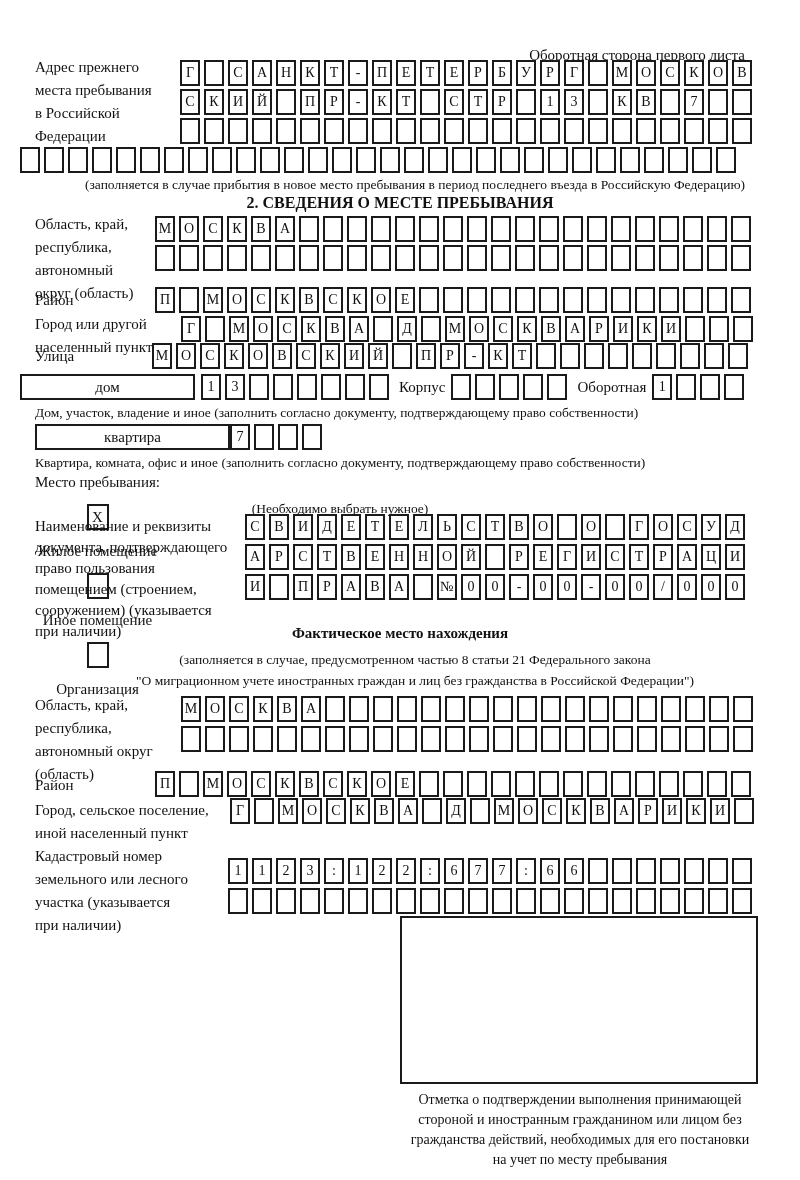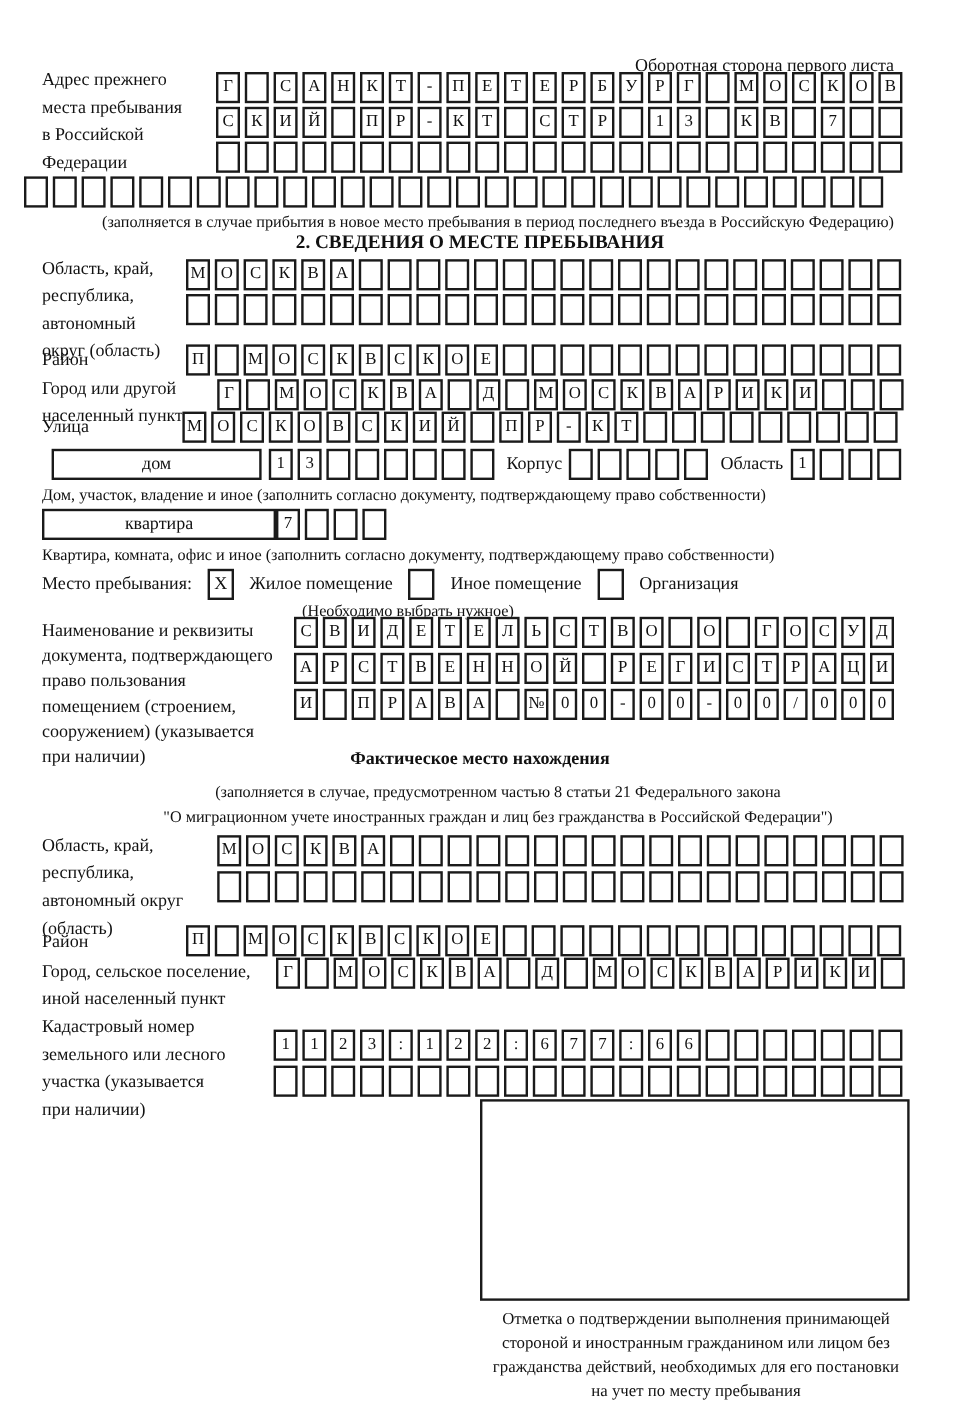--- a/index.html
+++ b/index.html
@@ -109,41 +109,41 @@
   <div class="lbl" style="left:35px; top:289px;">Район</div>
   <div class="row" style="left:155px; top:287px;"><span class="cb">П</span><span class="cb"></span><span class="cb">М</span><span class="cb">О</span><span class="cb">С</span><span class="cb">К</span><span class="cb">В</span><span class="cb">С</span><span class="cb">К</span><span class="cb">О</span><span class="cb">Е</span><span class="cb"></span><span class="cb"></span><span class="cb"></span><span class="cb"></span><span class="cb"></span><span class="cb"></span><span class="cb"></span><span class="cb"></span><span class="cb"></span><span class="cb"></span><span class="cb"></span><span class="cb"></span><span class="cb"></span><span class="cb"></span></div>
 
   <div class="lbl" style="left:35px; top:313px;">Город или другой
 населенный пункт</div>
   <div class="row" style="left:181px; top:316px;"><span class="cb">Г</span><span class="cb"></span><span class="cb">М</span><span class="cb">О</span><span class="cb">С</span><span class="cb">К</span><span class="cb">В</span><span class="cb">А</span><span class="cb"></span><span class="cb">Д</span><span class="cb"></span><span class="cb">М</span><span class="cb">О</span><span class="cb">С</span><span class="cb">К</span><span class="cb">В</span><span class="cb">А</span><span class="cb">Р</span><span class="cb">И</span><span class="cb">К</span><span class="cb">И</span><span class="cb"></span><span class="cb"></span><span class="cb"></span></div>
 
   <div class="lbl" style="left:35px; top:345px;text-align:center;">Улица</div>
   <div class="row" style="left:152px; top:343px;"><span class="cb">М</span><span class="cb">О</span><span class="cb">С</span><span class="cb">К</span><span class="cb">О</span><span class="cb">В</span><span class="cb">С</span><span class="cb">К</span><span class="cb">И</span><span class="cb">Й</span><span class="cb"></span><span class="cb">П</span><span class="cb">Р</span><span class="cb">-</span><span class="cb">К</span><span class="cb">Т</span><span class="cb"></span><span class="cb"></span><span class="cb"></span><span class="cb"></span><span class="cb"></span><span class="cb"></span><span class="cb"></span><span class="cb"></span><span class="cb"></span></div>
 
-  <div class="fxrow" style="left:20px; top:374px; gap:6px;margin-left:23px;">
+  <div class="fxrow" style="left:20px; top:374px; gap:6px;">
     <div class="widebox" style="width:175px;">
         <span>дом</span>
       </div>
     <div class="row inline"><span class="cb">1</span><span class="cb">3</span><span class="cb"></span><span class="cb"></span><span class="cb"></span><span class="cb"></span><span class="cb"></span><span class="cb"></span></div>
     <span class="ftext">Корпус</span>
     <div class="row inline"><span class="cb"></span><span class="cb"></span><span class="cb"></span><span class="cb"></span><span class="cb"></span></div>
-    <span class="ftext">Область</span>
+    <span class="ftext">Оборотная</span>
     <div class="row inline"><span class="cb">1</span><span class="cb"></span><span class="cb"></span><span class="cb"></span></div>
   </div>
   <div class="note" style="left:35px; top:404px;">Дом, участок, владение и иное (заполнить согласно документу, подтверждающему право собственности)</div>
 
   <div class="fxrow" style="left:35px; top:424px; gap:0;">
     <div class="widebox" style="width:195px;">
         <span>квартира</span>
       </div>
     <div class="row inline"><span class="cb">7</span><span class="cb"></span><span class="cb"></span><span class="cb"></span></div>
   </div>
   <div class="note" style="left:35px; top:454px;">Квартира, комната, офис и иное (заполнить согласно документу, подтверждающему право собственности)</div>
 
-  <div class="fxrow" style="left:35px; top:474px; gap:13px;">
+  <div class="fxrow" style="left:35px; top:474px; gap:13px;flex-direction:column;">
     <span class="ftext">Место пребывания:</span>
     <span class="cbx">X</span>
     <span class="ftext">Жилое помещение</span>
     <span class="cbx"></span>
     <span class="ftext">Иное помещение</span>
     <span class="cbx"></span>
     <span class="ftext">Организация</span>
   </div>
   <div class="note" style="left:100px; top:500px; width:480px; text-align:center;">(Необходимо выбрать нужное)</div>
 

